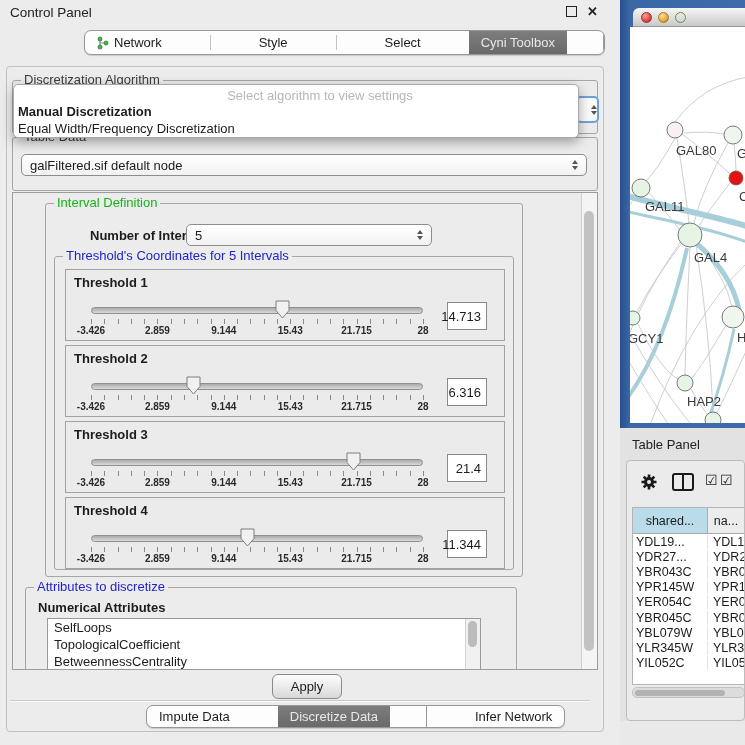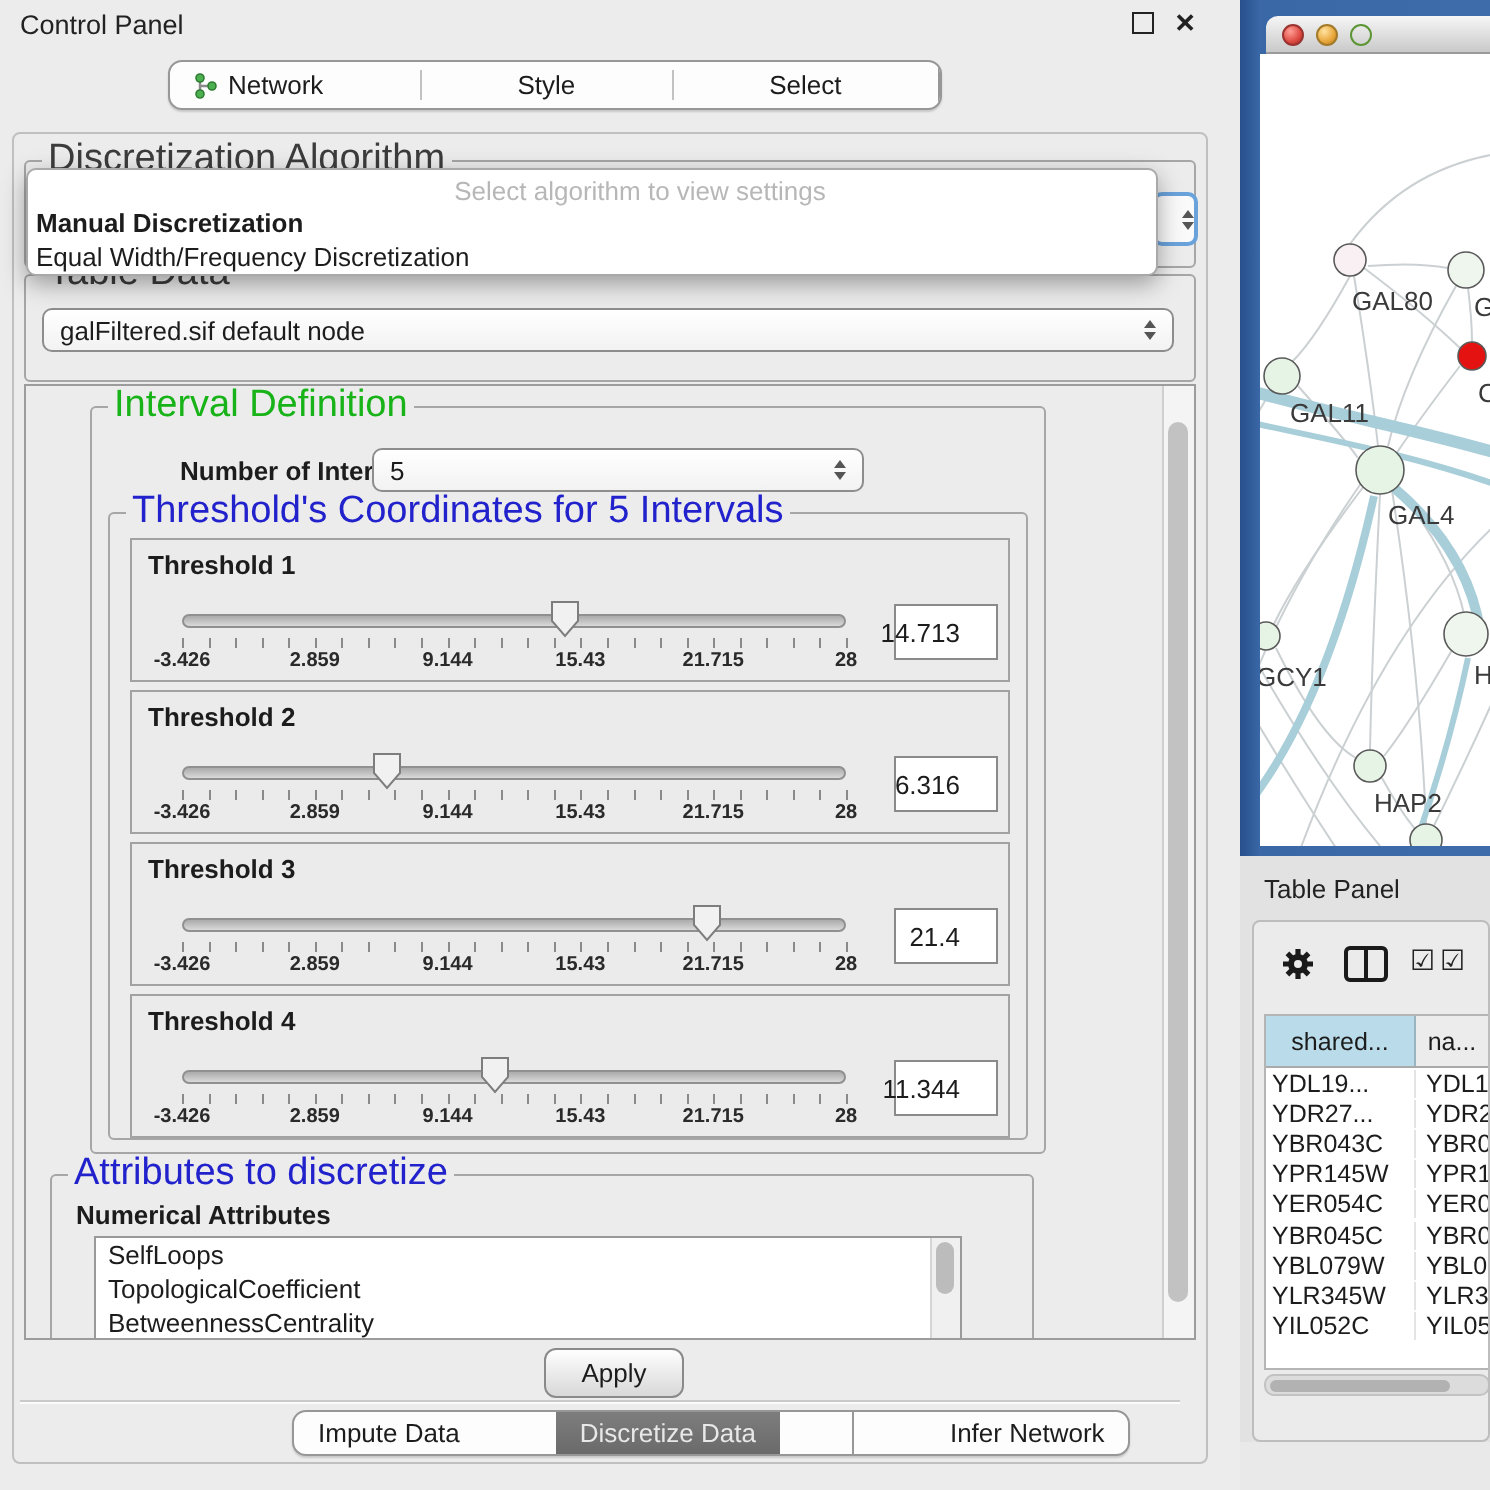--- a/index.html
+++ b/index.html
@@ -18,21 +18,21 @@
   .seg .tab.dark{background:linear-gradient(#7d7d7d,#6a6a6a);color:#e8e8e8;}
   .seg .vsep{width:1px;background:#c2c2c2;margin:4px 0;}
   .seg .hard{width:1px;background:#979797;}
   #top-tabs{left:84px;top:30px;height:23px;}
   #bottom-tabs{left:146px;top:705px;height:21px;}
   .net-ico{width:12px;height:14px;}
   
   .outer-panel{position:absolute;left:6px;top:66px;width:596px;height:664px;border:1px solid #c0c0c0;
                border-radius:4px;background:#ececec;}
   .group{position:absolute;border:1px solid #a6a6a6;border-radius:3px;background:#ececec;}
-  .glabel{position:absolute;top:-8px;left:8px;background:#ececec;padding:0 3px;font-size:19px;line-height:14px;}
+  .glabel{position:absolute;top:-8px;left:8px;background:#ececec;padding:0 3px;font-size:13px;line-height:14px;}
   .glabel.green{color:#18b318;}
   .glabel.blue{color:#2222cc;}
   .glabel.plain{color:#3c3c3c;}
   
   .combo{position:absolute;display:flex;align-items:center;padding:0 8px;font-size:13px;
          background:linear-gradient(#ffffff,#f2f2f2);border:1px solid #8d8d8d;border-radius:5px;}
   .spin{margin-left:auto;display:flex;flex-direction:column;align-items:center;gap:2px;}
   .tri-up{width:0;height:0;border-left:3.5px solid transparent;border-right:3.5px solid transparent;border-bottom:4px solid #555;}
   .tri-dn{width:0;height:0;border-left:3.5px solid transparent;border-right:3.5px solid transparent;border-top:4px solid #555;}
   
@@ -50,22 +50,22 @@
   .vthumb{position:absolute;left:2px;width:10px;border-radius:5px;background:#c2c2c2;}
   
   .th-panel{position:absolute;left:10px;width:438px;height:70px;border:1px solid #a2a2a2;background:#ebebeb;}
   .th-label{position:absolute;left:8px;top:5px;font-size:13px;font-weight:bold;}
   .track{position:absolute;left:25px;top:37px;width:332px;height:7px;border-radius:4px;
          background:linear-gradient(#ababab,#d9d9d9);border:1px solid #909090;box-sizing:border-box;}
   .ticks-minor{position:absolute;left:25px;top:49px;width:333px;height:5px;
          background:repeating-linear-gradient(90deg,#8a8a8a 0 1px,transparent 1px 13.28px);}
   .ticklabel{position:absolute;top:55px;font-size:10px;font-weight:bold;color:#2a2a2a;transform:translateX(-50%);}
   .handle{position:absolute;top:30px;width:15px;height:19px;}
-  .valuebox{position:absolute;left:381px;top:32px;width:52px;height:28px;background:#fff;border:1px solid #8a8a8a;
-            display:flex;align-items:center;justify-content:flex-end;padding-right:18px;font-size:13px;box-sizing:border-box;}
+  .valuebox{position:absolute;left:381px;top:32px;width:40px;height:28px;background:#fff;border:1px solid #8a8a8a;
+            display:flex;align-items:center;justify-content:flex-end;padding-right:5px;font-size:13px;box-sizing:border-box;}
   
   .listbox{position:absolute;background:#fff;border:1px solid #999;overflow:hidden;}
   .listitem{font-size:13px;line-height:17px;padding-left:6px;white-space:nowrap;}
   
   .apply-btn{position:absolute;left:272px;top:674px;width:68px;height:23px;border:1px solid #8a8a8a;border-radius:6px;
              background:linear-gradient(#fefefe,#d8d8d8);font-size:13px;display:flex;align-items:center;justify-content:center;}
   .divider{position:absolute;left:10px;top:700px;width:580px;height:0;border-top:1px solid #c9c9c9;border-bottom:1px solid #fbfbfb;}
   
   .right-panel{position:absolute;left:620px;top:0;width:125px;height:745px;}
   .desktop{position:absolute;left:0;top:0;width:125px;height:452px;
@@ -123,20 +123,23 @@
         </svg>
         <span>Network</span>
       </div>
       <div class="vsep"></div>
       <div class="tab">
           <span>Style</span>
         </div>
       <div class="vsep"></div>
       <div class="tab">
           <span>Select</span>
+        </div>
+      <div class="tab dark">
+          <span>Cyni Toolbox</span>
         </div>
       <div class="hard"></div>
     </div>
 
     <div class="outer-panel"></div>
 
     <div class="group" style="left:12px;top:80px;width:584px;height:52px;">
       <div class="glabel plain">Discretization Algorithm</div>
     </div>
     <div class="combo-frag">

